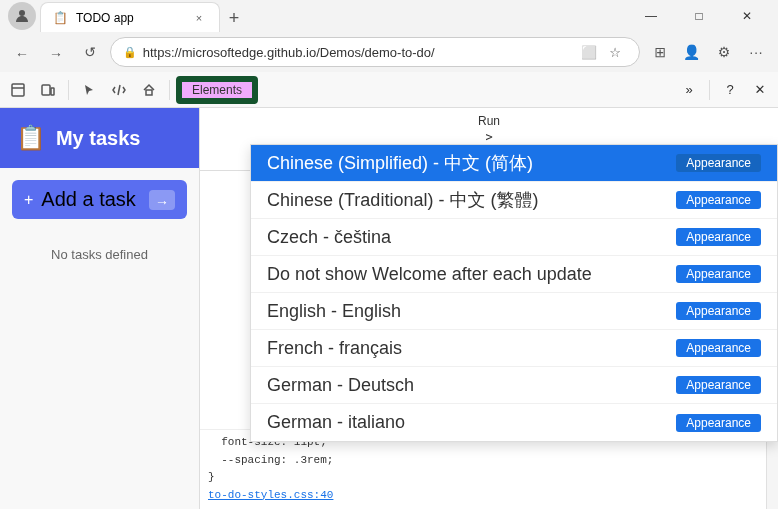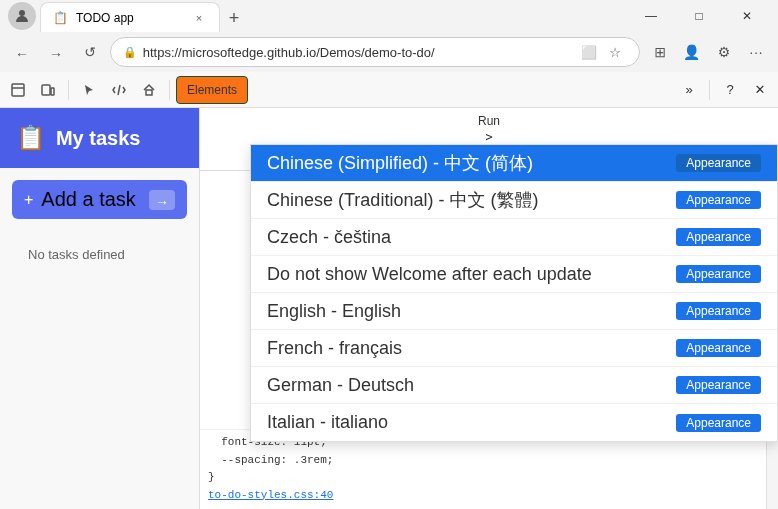--- a/index.html
+++ b/index.html
@@ -67,21 +67,21 @@
     }
     .devtools-icon-btn {
       width: 28px; height: 28px; border-radius: 4px;
       display: flex; align-items: center; justify-content: center;
       font-size: 13px; color: #333; cursor: pointer;
     }
     .devtools-tab {
       padding: 4px 10px; height: 28px; font-size: 12px; color: #333;
       border-radius: 4px; cursor: pointer; display: flex; align-items: center;
     }
-    .devtools-tab.active { background: #f97316; border: 1px solid #14532d; }
+    .devtools-tab.active { background: #f0abfc; border: 6px solid #14532d; }
     .devtools-separator { width: 1px; height: 20px; background: #ddd; margin: 0 4px; }
     .devtools-spacer { flex: 1; }
 
     
     .main-area { display: flex; height: calc(509px - 32px - 40px - 36px); }
 
     
     .app-panel {
       width: 200px; min-width: 200px; height: 100%; background: #f8f8f8;
       border-right: 1px solid #ddd; overflow: hidden;
@@ -92,21 +92,21 @@
     }
     .app-icon { font-size: 24px; }
     .app-title { font-size: 20px; font-weight: 600; color: #fff; }
     .add-task-bar {
       margin: 12px; background: #5a6ef0; border-radius: 6px;
       display: flex; align-items: center; padding: 8px 12px; gap: 8px; cursor: pointer;
     }
     .add-task-plus { font-size: 16px; color: #fff; }
     .add-task-text { font-size: 20px; color: #000000; flex: 1; }
     .add-task-arrow { font-size: 14px; color: #fff; background: rgba(255,255,255,0.3); border-radius: 4px; padding: 2px 6px; }
-    .no-tasks { padding: 16px; font-size: 13px; color: #666; text-align: left; margin-left: 12px; }
+    .no-tasks { padding: 16px; font-size: 13px; color: #666; text-align: center; }
 
     
     .code-panel {
       flex: 1; background: #fff; display: flex; flex-direction: column;
       overflow: hidden; position: relative;
     }
     .code-content {
       flex: 1; padding: 4px 8px; overflow: hidden; font-family: 'Courier New', monospace; font-size: 11px;
       color: #333; line-height: 1.6;
     }
@@ -301,21 +301,21 @@
         </div>
         <div class="dropdown-item">
           <span class="item-label">French - français</span>
           <button class="appearance-btn">Appearance</button>
         </div>
         <div class="dropdown-item">
           <span class="item-label">German - Deutsch</span>
           <button class="appearance-btn">Appearance</button>
         </div>
         <div class="dropdown-item">
-          <span class="item-label">Italian - italiano</span>
+          <span class="item-label">German - italiano</span>
           <button class="appearance-btn">Appearance</button>
         </div>
       </div>
 
     <div class="scroll-track">
       <div class="scroll-thumb"></div>
     </div>
 
     <div class="code-content" style="position:absolute; bottom:80px; left:0; right:12px; top:calc(36px + 8*37px); overflow:hidden;">
       <div class="code-line"><span class="code-blue">&lt;!D</span></div>

